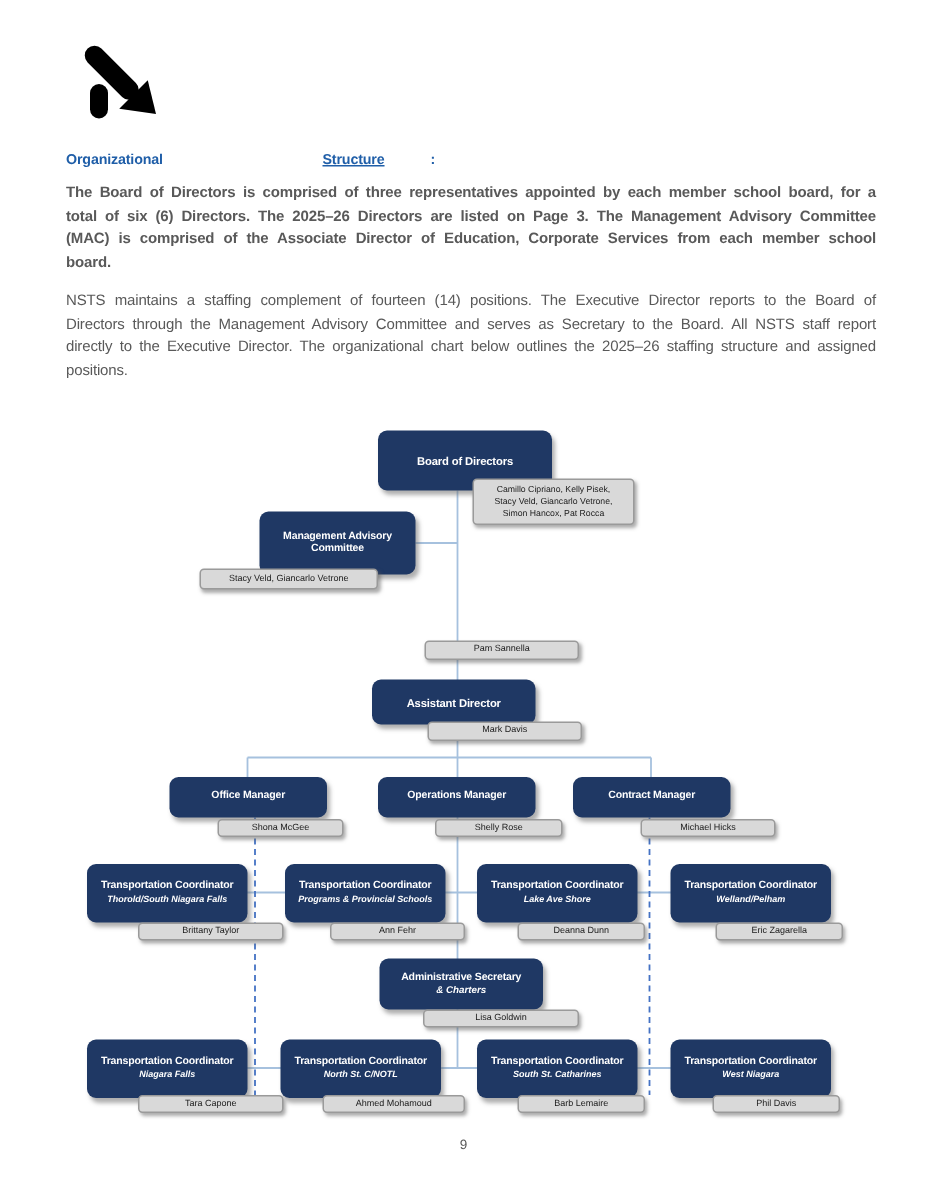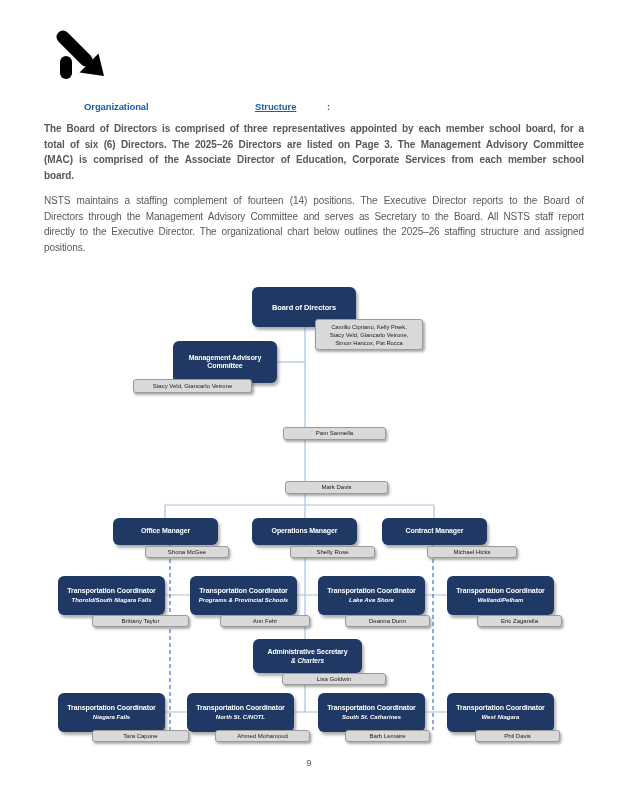--- a/index.html
+++ b/index.html
@@ -2,21 +2,21 @@
 <html><head>
 <meta charset="utf-8">
 <style>
   html,body{margin:0;padding:0;background:#ffffff;}
   body{width:618px;height:800px;position:relative;font-family:"Liberation Sans",sans-serif;overflow:hidden;}
 
   .logo{position:absolute;left:52px;top:30px;width:80px;height:52px;}
 
   .heading{position:absolute;left:44px;top:101px;width:400px;height:14px;
            color:#1F5EA8;font-weight:bold;font-size:9.5px;letter-spacing:-0.1px;}
-  .heading span{position:absolute;top:0;margin-left:40px;}
+  .heading span{position:absolute;top:0;}
   .h-w1{left:0;}
   .h-w2{left:171px;text-decoration:underline;}
   .h-colon{left:243px;}
 
   .para{position:absolute;left:44px;width:540px;color:#595959;font-size:10px;
         line-height:15.6px;text-align:justify;letter-spacing:-0.1px;word-spacing:1.6px;}
   .p1{top:121px;font-weight:bold;}
   .p2{top:193px;}
 
   .chart{position:absolute;left:0;top:278px;width:618px;height:480px;}
@@ -69,36 +69,39 @@
     <line x1="165" y1="227" x2="165" y2="242" stroke="#A6C1DE" stroke-width="1.2"></line>
     <line x1="434" y1="227" x2="434" y2="242" stroke="#A6C1DE" stroke-width="1.2"></line>
 
     <line x1="90" y1="317" x2="530" y2="317" stroke="#A6C1DE" stroke-width="1.2"></line>
     <line x1="90" y1="434" x2="530" y2="434" stroke="#A6C1DE" stroke-width="1.2"></line>
 
     <line x1="170" y1="267" x2="170" y2="452" stroke="#4472C4" stroke-width="1.2" stroke-dasharray="4 3"></line>
     <line x1="433" y1="267" x2="433" y2="452" stroke="#4472C4" stroke-width="1.2" stroke-dasharray="4 3"></line>
   </svg>
 
-  <div class="nbox big" style="left:252px;top:9px;width:104px;height:40px;">
+  <div class="nbox big" style="left:252px;top:9px;width:116px;height:40px;">
     <span class="t">Board of Directors</span>
   </div>
   <div class="plate multi" style="left:315px;top:41px;width:108px;height:31px;">
     <span>Camillo Cipriano, Kelly Pisek,</span>
     <span>Stacy Veld, Giancarlo Vetrone,</span>
     <span>Simon Hancox, Pat Rocca</span>
   </div>
 
   <div class="nbox" style="left:173px;top:63px;width:104px;height:42px;">
     <span class="t">Management Advisory Committee</span>
   </div>
   <div class="plate" style="left:133px;top:101px;width:119px;height:14px;">Stacy Veld, Giancarlo Vetrone</div>
 
   <div class="plate" style="left:283px;top:149px;width:103px;height:13px;">Pam Sannella</div>
 
+  <div class="nbox big" style="left:248px;top:175px;width:109px;height:30px;">
+    <span class="t">Assistant Director</span>
+  </div>
   <div class="plate" style="left:285px;top:203px;width:103px;height:13px;">Mark Davis</div>
 
   <div class="nbox" style="left:113px;top:240px;width:105px;height:27px;">
     <span class="t">Office Manager</span>
   </div>
   <div class="plate" style="left:145px;top:268px;width:84px;height:12px;">Shona McGee</div>
 
   <div class="nbox" style="left:252px;top:240px;width:105px;height:27px;">
     <span class="t">Operations Manager</span>
   </div>

